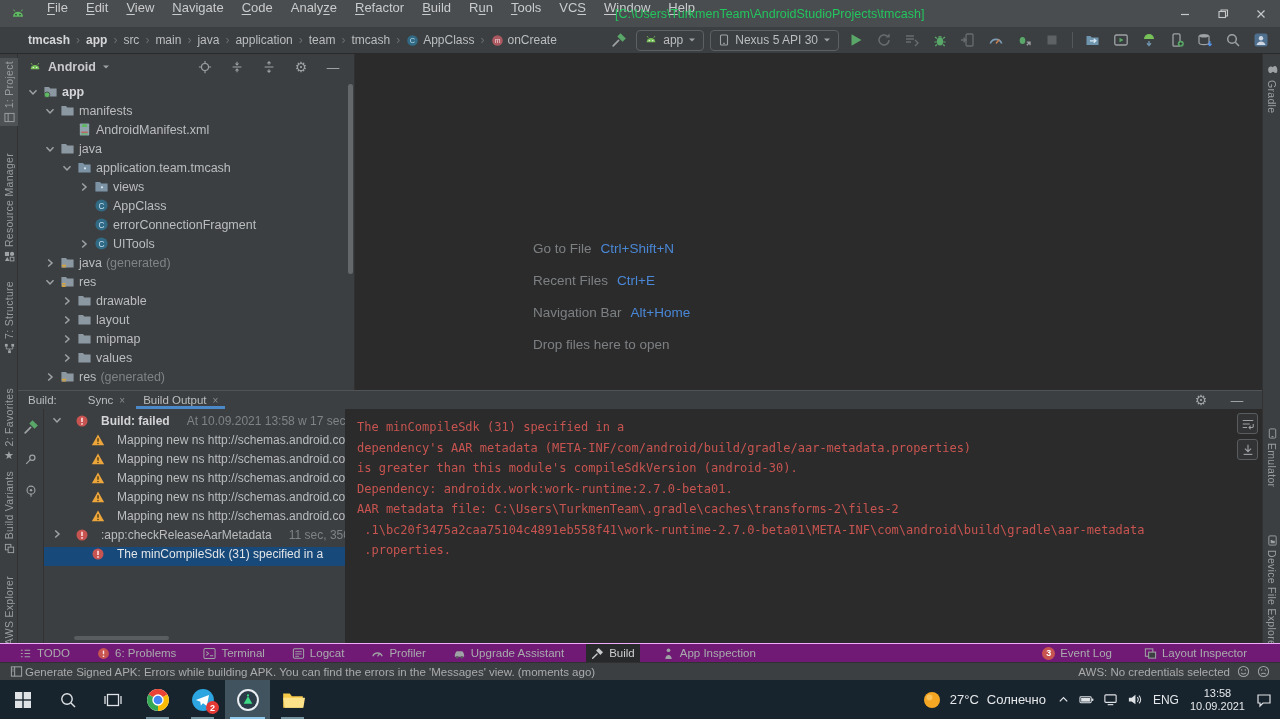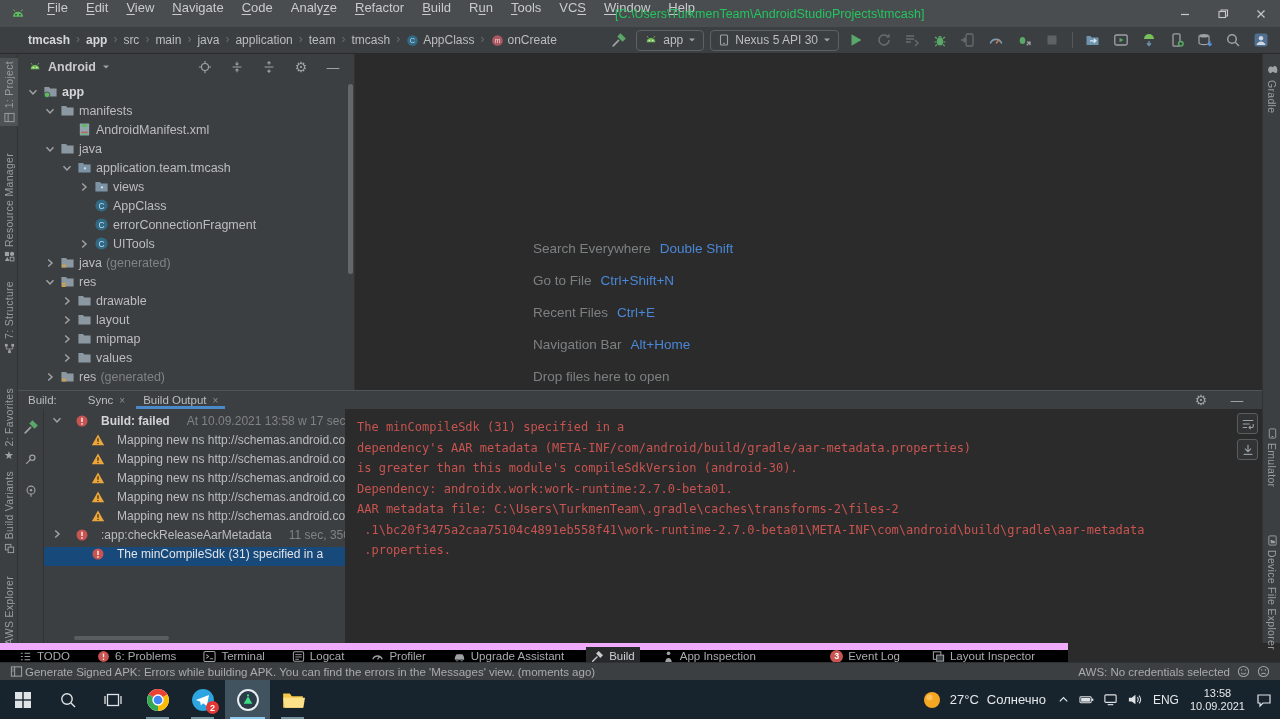--- a/index.html
+++ b/index.html
@@ -16,21 +16,21 @@
   .titlebar{position:absolute;left:0;top:0;width:1280px;height:27px;background:#4a4d4f;display:flex;align-items:center}
   .titlebar .logo{margin-left:10px}
   .menu{display:flex;margin-left:12px;height:100%;align-items:flex-start}
   .menu-item{padding:0 9px;font-size:13px;color:#c9cbcd}
   .menu-item u{text-decoration:underline;text-underline-offset:2px}
   .win-title{position:absolute;left:615px;color:#22c55e;font-size:12.5px;white-space:nowrap}
   .win-controls{position:absolute;right:0;top:0;height:27px;display:flex}
   .wc{width:38px;height:27px;display:grid;place-items:center}
   
   .navbar{position:absolute;left:0;top:27px;width:1280px;height:27px;background:#3c3f41;border-bottom:1px solid #2a2a2a;display:flex;align-items:center;padding:0 8px 0 26px}
-  .crumbs{display:flex;align-items:flex-start;font-size:12px;color:#bbbdbf;white-space:nowrap}
+  .crumbs{display:flex;align-items:center;font-size:12px;color:#bbbdbf;white-space:nowrap}
   .crumb{display:flex;align-items:center;gap:4px;padding:1px 2px}
   .crumb.bold{font-weight:bold;color:#d4d6d8}
   .crumb-sep{color:#6a6e71;margin:0 4px;font-size:12px}
   .crumbs .icn svg{width:13px;height:13px}
   .toolbar{margin-left:auto;display:flex;align-items:center;gap:6px}
   .tbtn{width:22px;height:20px;display:grid;place-items:center;border-radius:3px}
   .dd{display:flex;align-items:center;gap:5px;height:21px;padding:0 7px;border:1px solid #5e6163;border-radius:4px;font-size:12px;color:#bbbdbf;white-space:nowrap}
   .tdiv{width:1px;height:16px;background:#55585a;margin:0 3px}
   
   .left-strip{position:absolute;left:0;top:54px;width:18px;height:589px;background:#3c3f41;border-right:1px solid #323232}
@@ -74,21 +74,21 @@
   .brow .bmain.strong{font-weight:bold;color:#d2d4d6}
   .brow .bmeta{color:#808386;margin-left:5px}
   .brow.selected{background:#17497b}
   .brow.selected .bmain{color:#e2e4e6}
   .hscroll{position:absolute;left:30px;bottom:3px;width:95px;height:4px;background:#5a5d5f;border-radius:2px}
   .bp-output{flex:1;background:#2b2b2b;position:relative;overflow:hidden}
   .bout{padding:8px 0 0 12px;font-family:"DejaVu Sans Mono",monospace;font-size:12px;line-height:20.5px;color:#c75450;white-space:pre}
   .out-ctl{position:absolute;right:4px;top:4px;display:flex;flex-direction:column;gap:5px}
   .octl{width:21px;height:21px;border:1px solid #5a5d5f;border-radius:3px;display:grid;place-items:center;background:#313335}
   
-  .tw-bar{position:absolute;left:0;top:643px;width:1068px;height:19px;background:#000000;border-top:7px solid #f0abfc;display:flex;align-items:center;font-size:11.5px;color:#a9abad;padding:0 14px}
+  .tw-bar{position:absolute;left:0;top:643px;width:1280px;height:19px;background:#701a75;border-top:1px solid #f0abfc;display:flex;align-items:center;font-size:11.5px;color:#a9abad;padding:0 14px}
   .tw-left{display:flex;align-items:center;gap:17px}
   .tw-right{margin-left:auto;display:flex;align-items:center;gap:22px;padding-right:14px}
   .twb{display:flex;align-items:center;gap:5px;height:19px;padding:0 5px}
   .twb.active{background:#27292a;color:#cdcfd1}
   .badge{min-width:13px;height:13px;border-radius:7px;background:#c75450;color:#fff;font-size:9px;display:grid;place-items:center;padding:0 3px;font-weight:bold}
   
   .statusbar{position:absolute;left:0;top:662px;width:1280px;height:18px;background:#3c3f41;border-top:1px solid #2e3031;display:flex;align-items:center;font-size:11.5px;color:#a9abad;padding:0 10px;gap:2px}
   .sb-right{margin-left:auto;display:flex;align-items:center;gap:7px}
   
   .taskbar{position:absolute;left:0;top:680px;width:1280px;height:39px;background:#17232d;display:flex;align-items:stretch}
@@ -649,24 +649,20 @@
           </span>
           <span class="tlabel">res</span>
           <span class="tdim"> (generated)</span>
         </div>
       </div>
     <div class="vscroll"></div>
   </div>
 
   <div class="editor">
     <div class="shortcuts" id="shortcuts">
-        <div class="short-row">
-          <span class="sc-action">Search Everywhere</span>
-          <span class="sc-keys">Double Shift</span>
-        </div>
         <div class="short-row">
           <span class="sc-action">Go to File</span>
           <span class="sc-keys">Ctrl+Shift+N</span>
         </div>
         <div class="short-row">
           <span class="sc-action">Recent Files</span>
           <span class="sc-keys">Ctrl+E</span>
         </div>
         <div class="short-row">
           <span class="sc-action">Navigation Bar</span>

